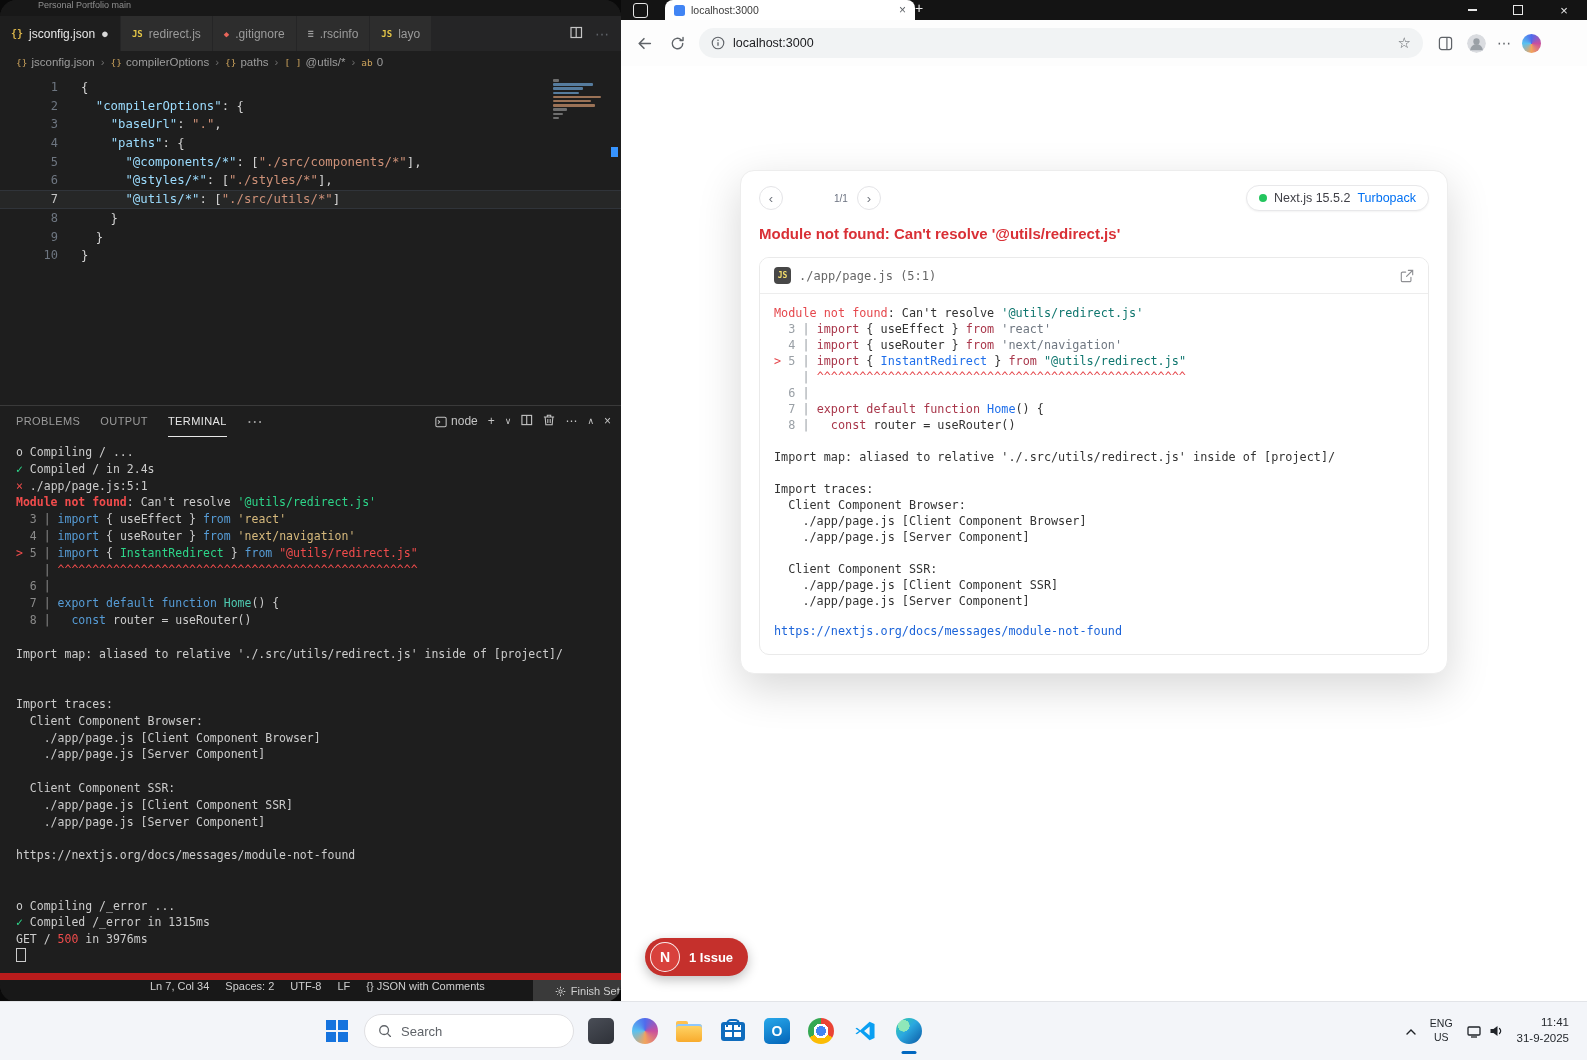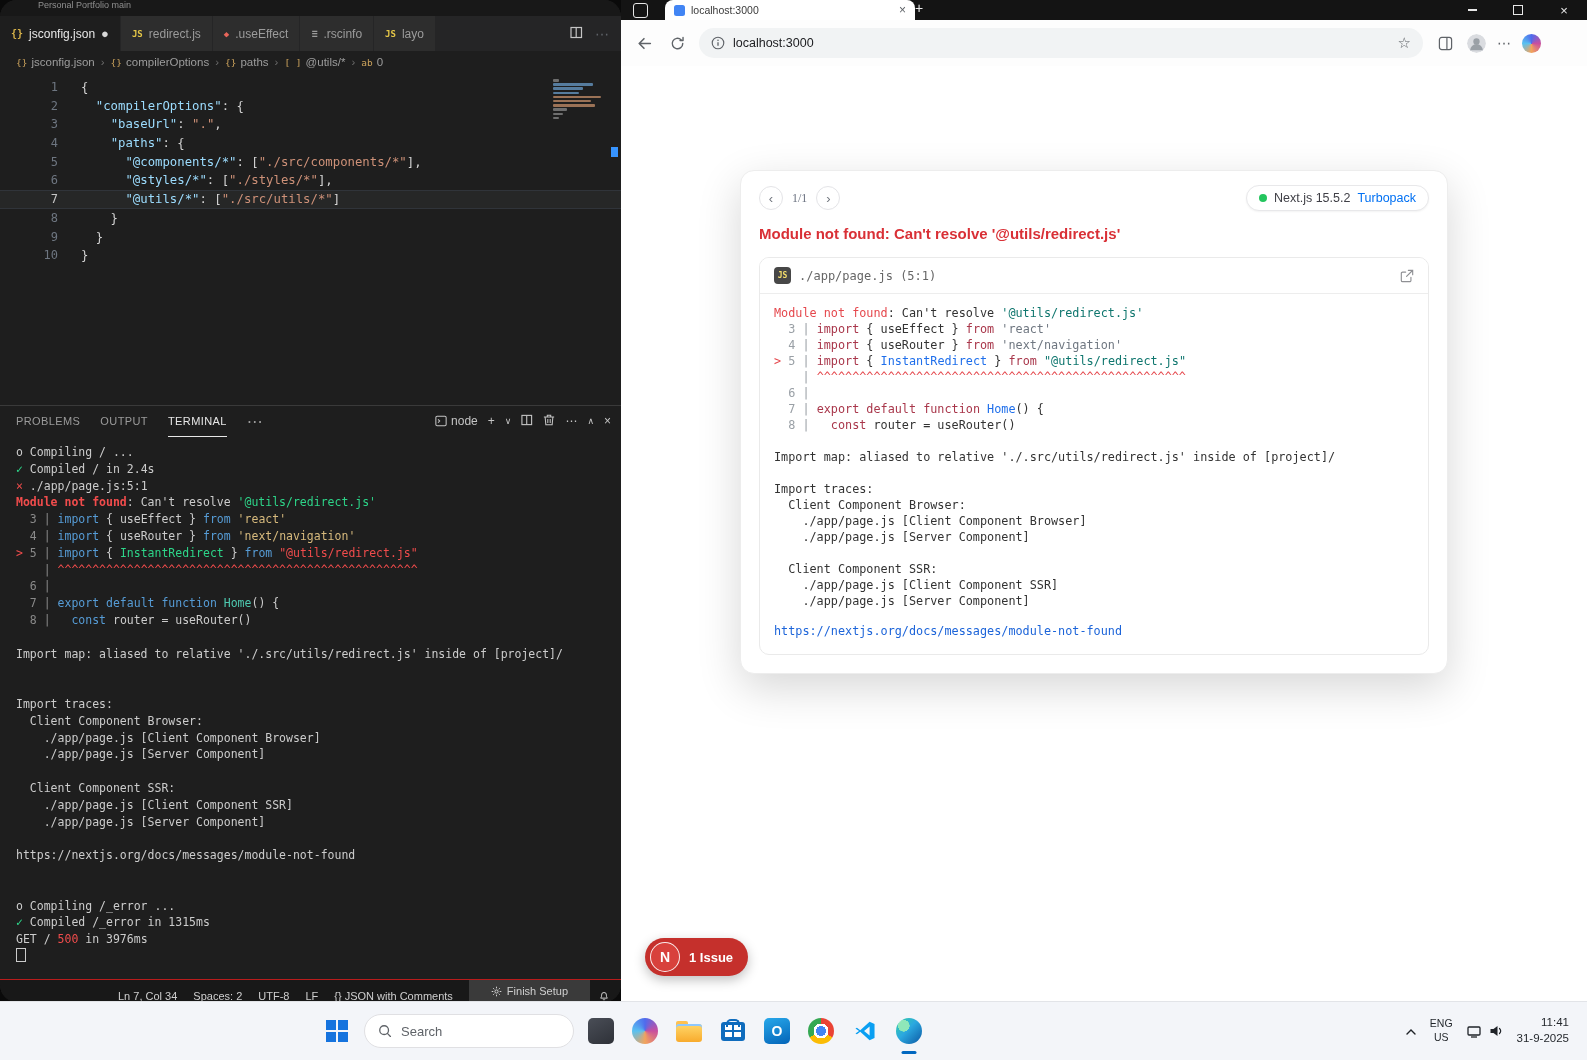--- a/index.html
+++ b/index.html
@@ -32,28 +32,28 @@
   .minimap{position:absolute;right:14px;top:6px;width:54px;}
   .mm-bar{height:2.5px;margin-bottom:1.7px;border-radius:1px;opacity:.75;}
   .ovr-marker{position:absolute;right:3px;top:74px;width:7px;height:10px;background:#3794ff;}
 
   .vs-panel{position:absolute;top:405px;left:0;right:0;bottom:22px;border-top:1px solid #3a3a3a;background:#1e1e1e;overflow:hidden;}
   .panel-head{height:30px;display:flex;align-items:center;padding:0 10px 0 16px;}
   .panel-tab{font-size:11px;letter-spacing:.4px;color:#9b9b9b;margin-right:20px;height:100%;display:flex;align-items:center;border-bottom:1px solid transparent;cursor:pointer;}
   .panel-tab.active{color:#e7e7e7;border-bottom-color:#e7e7e7;}
   .panel-more{color:#9b9b9b;margin-right:12px;cursor:pointer;}
   .panel-actions{margin-left:auto;display:flex;align-items:center;gap:10px;color:#c5c5c5;font-size:12px;}
-  .pa{display:flex;align-items:center;gap:4px;cursor:pointer;}
+  .pa{display:flex;align-items:flex-end;gap:4px;cursor:pointer;}
   .term{padding:8px 0 0 16px;font-family:"DejaVu Sans Mono","DejaVu Sans",monospace;font-size:11.5px;line-height:16.8px;}
   .t-line{white-space:pre;height:16.8px;}
   .t-w{color:#cccccc;} .t-g{color:#2dd589;} .t-r{color:#f14c4c;} .t-rb{color:#f14c4c;font-weight:bold;}
   .t-b{color:#569cd6;} .t-y{color:#d7ba7d;} .t-gr{color:#8a8a8a;} .t-tl{color:#4ec9b0;}
   .t-cur{display:inline-block;width:8px;height:12px;border:1px solid #cccccc;vertical-align:-2px;}
 
-  .vs-status{position:absolute;left:0;right:0;bottom:0;height:22px;background:#181818;border-top:1px solid #b91c1c;display:flex;align-items:flex-end;font-size:11px;color:#cfcfcf;}
+  .vs-status{position:absolute;left:0;right:0;bottom:0;height:22px;background:#181818;border-top:7px solid #b91c1c;display:flex;align-items:flex-start;font-size:11px;color:#cfcfcf;gap:32px;}
   .status-spacer{width:118px;flex:0 0 118px;}
   .status-item{margin-right:16px;cursor:pointer;white-space:nowrap;}
   .status-setup{display:flex;align-items:center;gap:5px;background:#3a3a3a;height:100%;padding:0 22px;cursor:pointer;white-space:nowrap;}
   .status-bell{margin-left:8px;cursor:pointer;display:flex;align-items:center;}
 
   
   .browser{position:absolute;left:621px;top:0;width:966px;height:1002px;background:#fff;overflow:hidden;}
   .br-tabstrip{position:relative;height:20px;background:#141414;}
   .tab-actions-btn{position:absolute;left:12px;top:3px;width:13px;height:13px;border:1.5px solid #e6e6e6;border-radius:3px;cursor:pointer;}
   .br-tab{position:absolute;left:44px;top:0;height:20px;width:232px;background:#fff;border-radius:8px 8px 0 0;display:flex;align-items:center;gap:6px;padding:0 9px;font-size:10.5px;color:#3a3a3a;cursor:pointer;}
@@ -72,21 +72,21 @@
   .addr-star{margin-left:auto;color:#5f6368;font-size:15px;cursor:pointer;}
   .avatar{width:19px;height:19px;border-radius:50%;overflow:hidden;cursor:pointer;}
   .dots{color:#5f6368;font-size:14px;cursor:pointer;}
   .copilot-dot{width:19px;height:19px;border-radius:50%;background:conic-gradient(#4f6bed,#c94f9e,#f2a45c,#59c1f0,#4f6bed);cursor:pointer;}
 
   .br-content{position:absolute;top:66px;left:0;right:0;bottom:0;background:#fff;}
   .err-card{position:absolute;left:119px;top:104px;width:708px;background:#fff;border:1px solid #ededed;border-radius:14px;box-shadow:0 14px 44px rgba(0,0,0,.16);padding:14px 18px 18px;box-sizing:border-box;}
   .card-top{display:flex;align-items:center;justify-content:space-between;}
   .pager{display:flex;align-items:center;gap:9px;}
   .pager-btn{width:22px;height:22px;border:1px solid #e4e4e7;border-radius:50%;display:flex;align-items:center;justify-content:center;color:#70757d;font-size:13px;background:#fff;cursor:pointer;}
-  .pager-label{font-family:Liberation Serif, serif;font-size:12px;color:#6b7280;}
+  .pager-label{font-family:Liberation Sans, sans-serif;font-size:10px;color:#6b7280;margin-left:42px;}
   .ver-pill{display:flex;align-items:center;gap:7px;border:1px solid #e8e8ea;border-radius:999px;padding:5px 12px;font-size:12.5px;color:#3f3f46;background:#fff;box-shadow:0 1px 2px rgba(0,0,0,.05);cursor:pointer;}
   .ver-dot{width:8px;height:8px;border-radius:50%;background:#24c55e;}
   .ver-turbo{color:#0070f3;}
   .card-row2{display:flex;align-items:center;justify-content:space-between;margin-top:12px;}
   .err-badge{font-family:"DejaVu Sans Mono","DejaVu Sans",monospace;font-size:12px;color:#ca2a30;background:#fbe9e9;border-radius:6px;padding:5px 10px;}
   .card-icons{display:flex;gap:15px;align-items:center;}
   .cico{cursor:pointer;display:flex;align-items:center;}
   .err-title{margin-top:14px;font-size:15px;font-weight:600;color:#d93036;}
   .code-frame{margin-top:15px;border:1px solid #eaeaea;border-radius:10px;overflow:hidden;}
   .frame-head{display:flex;align-items:center;gap:8px;padding:9px 14px;border-bottom:1px solid #ededed;background:#fff;}
@@ -145,21 +145,21 @@
             <span class="tab-icon ic-json">{}</span>
             <span>jsconfig.json</span>
             <span class="tab-dot">●</span>
           </div>
           <div class="vs-tab">
             <span class="tab-icon ic-js">JS</span>
             <span>redirect.js</span>
           </div>
           <div class="vs-tab">
             <span class="tab-icon ic-gitignore">◆</span>
-            <span>.useEffect</span>
+            <span>.gitignore</span>
           </div>
           <div class="vs-tab">
             <span class="tab-icon ic-rscinfo">≡</span>
             <span>.rscinfo</span>
           </div>
           <div class="vs-tab">
             <span class="tab-icon ic-js">JS</span>
             <span>layo</span>
           </div>
         </div>

